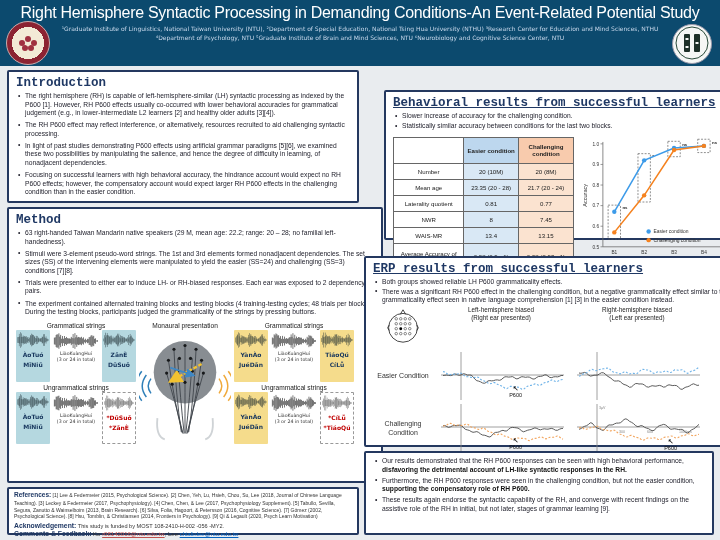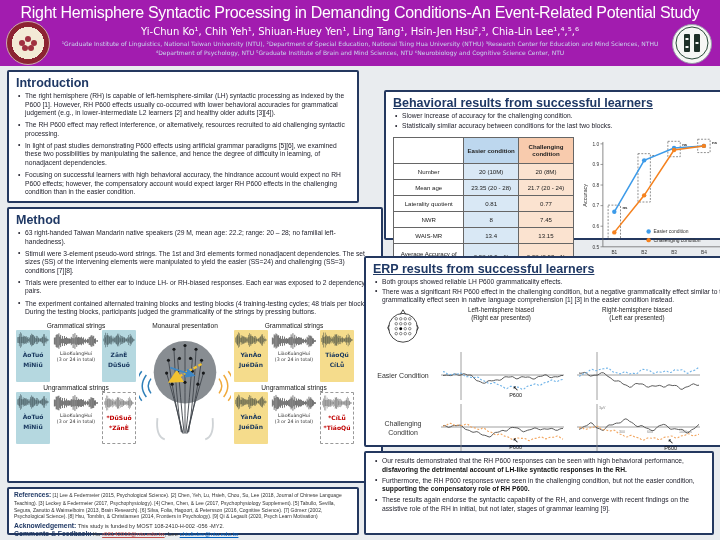--- a/index.html
+++ b/index.html
@@ -1,30 +1,30 @@
 <!DOCTYPE html>
 <html><head>
 <meta charset="utf-8">
 <style>
   html,body{margin:0;padding:0;}
   body{width:720px;height:540px;position:relative;overflow:hidden;background:#e9ecef;
        font-family:"Liberation Sans",sans-serif;}
   
-  .header{position:absolute;top:0;left:0;width:720px;height:66px;background:#a21caf;color:#fff;text-align:center;}
+  .header{position:absolute;top:0;left:0;width:720px;height:66px;background:#0c4a6e;color:#fff;text-align:center;}
   .title{font-size:16px;letter-spacing:-0.3px;padding-top:4px;white-space:nowrap;}
   .authors{font-size:10px;margin-top:4px;font-family:"DejaVu Sans",sans-serif;}
   .affil{font-size:6px;color:#c9d9ec;margin-top:2.5px;font-family:"DejaVu Sans",sans-serif;}
   .logo{position:absolute;border-radius:50%;}
   .logo-ntu{left:6px;top:21px;width:42px;height:42px;
      background:radial-gradient(circle,#f3ead6 0 54%,#8c2332 54% 100%);border:1px solid #caa;}
   .logo-nthu{right:8px;top:24px;width:38px;height:38px;background:#f6f7f5;border:1px solid #99a;}
   
   .box{position:absolute;background:#fff;border:2px solid #24385f;border-radius:2px;
        padding:3px 7px;box-sizing:border-box;}
-  .stitle{font-size:12.5px;font-weight:bold;color:#1f3864;margin:1px 0 2px 0;}
+  .stitle{font-size:12.5px;font-weight:bold;color:#1f3864;margin:1px 0 2px 0;font-family:Liberation Mono, monospace;}
   .stitle.u{text-decoration:underline;}
   ul.bul{margin:2px 0 0 0;padding-left:9px;list-style:none;}
   ul.bul li{position:relative;font-size:6.7px;line-height:1.28;color:#1c1c28;margin-bottom:3.5px;}
   ul.bul li::before{content:"•";position:absolute;left:-7px;top:-0.5px;color:#1c1c28;}
   
   .mfig{display:flex;margin-top:3px;}
   .mcol{width:120px;}
   .mcol.center{width:98px;text-align:center;}
   .figlabel{font-size:6.6px;color:#222;text-align:center;margin:2px 0 1px 0;}
   .stimrow{display:flex;justify-content:space-between;}
@@ -81,21 +81,20 @@
     <svg viewBox="0 0 40 40" width="40" height="40">
       <circle cx="20" cy="17" r="3" fill="#a03040"></circle>
       <circle cx="14" cy="21" r="3" fill="#a03040"></circle>
       <circle cx="26" cy="21" r="3" fill="#a03040"></circle>
       <circle cx="17" cy="26" r="3" fill="#a03040"></circle>
       <circle cx="23" cy="26" r="3" fill="#a03040"></circle>
       <circle cx="20" cy="22" r="2" fill="#f3ead6"></circle>
     </svg>
   </div>
   <div class="title">Right Hemisphere Syntactic Processing in Demanding Conditions-An Event-Related Potential Study</div>
-  <div class="authors">Yi-Chun Ko¹, Chih Yeh¹, Shiuan-Huey Yen¹, Ling Tang¹, Hsin-Jen Hsu²,³, Chia-Lin Lee¹,⁴,⁵,⁶</div>
   <div class="affil">¹Graduate Institute of Linguistics, National Taiwan University (NTU), ²Department of Special Education, National Tsing Hua University (NTHU) ³Research Center for Education and Mind Sciences, NTHU</div>
   <div class="affil">⁴Department of Psychology, NTU ⁵Graduate Institute of Brain and Mind Sciences, NTU ⁶Neurobiology and Cognitive Science Center, NTU</div>
   <div class="logo logo-nthu">
     <svg viewBox="0 0 36 36" width="36" height="36">
       <circle cx="18" cy="18" r="16" fill="none" stroke="#2a4a3a" stroke-width="1"></circle>
       <rect x="10" y="9" width="6" height="18" rx="1" fill="#1e3028"></rect>
       <rect x="20" y="9" width="6" height="18" rx="1" fill="#1e3028"></rect>
       <rect x="11.5" y="13" width="3" height="2" fill="#f6f7f5"></rect>
       <rect x="21.5" y="17" width="3" height="2" fill="#f6f7f5"></rect>
       <rect x="11.5" y="21" width="3" height="2" fill="#f6f7f5"></rect>

